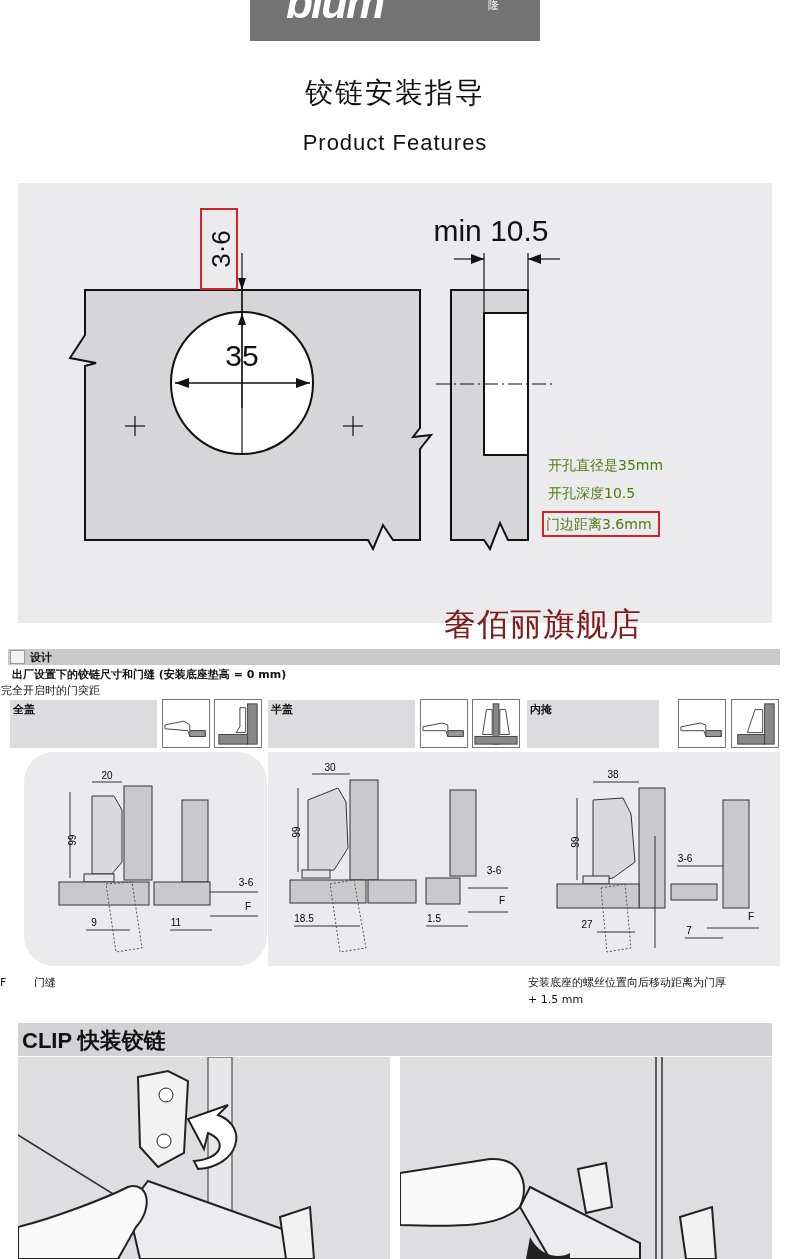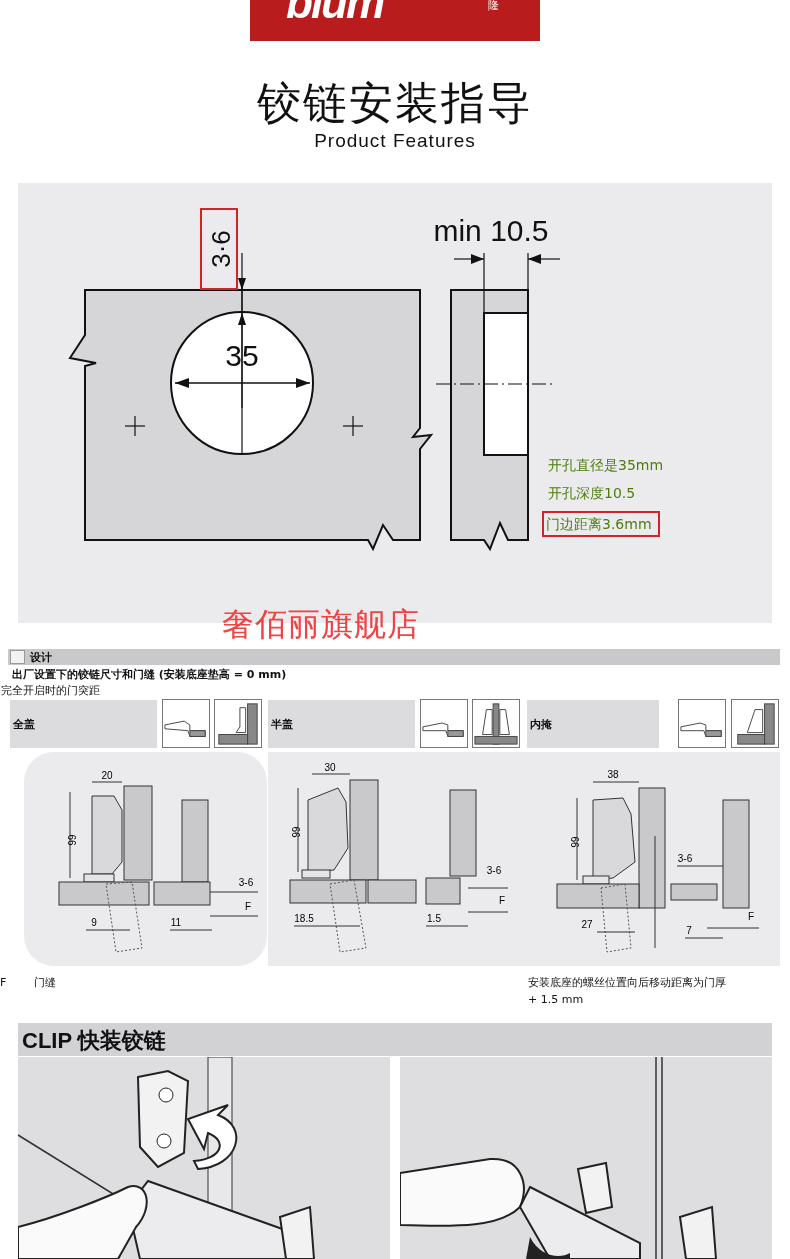--- a/index.html
+++ b/index.html
@@ -1,41 +1,41 @@
 <!DOCTYPE html>
 <html><head>
 <meta charset="utf-8">
 <style>
   * { box-sizing: border-box; margin: 0; padding: 0; }
   html, body { width: 790px; height: 1259px; overflow: hidden; background: #ffffff; }
   body { font-family: "DejaVu Sans", "Liberation Sans", sans-serif; color: #111; position: relative; }
 
-  .banner { position: absolute; left: 250px; top: 0; width: 290px; height: 41px; background: #b91c1c; overflow: hidden; }
+  .banner { position: absolute; left: 250px; top: 0; width: 290px; height: 41px; background: #737373; overflow: hidden; }
   .banner .logo { position: absolute; left: 36px; top: -22px; font-family: "Liberation Sans", sans-serif; font-weight: bold; font-style: italic; font-size: 44px; color: #ffffff; letter-spacing: -2px; }
   .banner .logo-cn { position: absolute; left: 238px; top: -2px; font-size: 11px; color: #fff; }
 
-  .title-cn { position: absolute; left: 0; top: 74px; width: 790px; text-align: center; font-size: 44px; letter-spacing: 2px; color: #111; }
-  .title-en { position: absolute; left: 0; top: 130px; width: 790px; text-align: center; font-family: "Liberation Sans", sans-serif; font-size: 19px; letter-spacing: 1px; color: #111; }
+  .title-cn { position: absolute; left: 0; top: 74px; width: 790px; text-align: center; font-size: 28px; letter-spacing: 2px; color: #111; }
+  .title-en { position: absolute; left: 0; top: 130px; width: 790px; text-align: center; font-family: "Liberation Sans", sans-serif; font-size: 22px; letter-spacing: 1px; color: #111; }
 
   .panel1 { position: absolute; left: 18px; top: 183px; width: 754px; height: 440px; background: #ebebed; }
   .panel1 svg { position: absolute; left: 0; top: 0; }
   .notes { position: absolute; left: 548px; top: 455px; font-size: 14px; color: #4d7c0f; }
   .notes div { height: 28px; line-height: 20px; white-space: nowrap; }
   .notes .boxed { border: 2px solid #d2232a; padding: 0 6px 9px 2px; display: inline-block; margin-left: -6px; line-height: 22px; height: 26px; }
 
-  .watermark { position: absolute; left: 0; top: 603px; width: 642px; text-align: center; font-size: 32px; color: #ef4444; letter-spacing: 1px; font-weight: 300; }
+  .watermark { position: absolute; left: 0; top: 603px; width: 642px; text-align: right; font-size: 32px; color: #7f1d1d; letter-spacing: 1px; font-weight: 300; }
 
   .sec-bar { position: absolute; left: 8px; top: 649px; width: 772px; height: 16px; background: #c9c9cb; }
   .sec-icon { position: absolute; left: 10px; top: 650px; width: 15px; height: 14px; background: #f2f2f2; border: 1px solid #999; }
   .sec-title { position: absolute; left: 30px; top: 650px; font-size: 11px; font-weight: bold; }
   .sub1 { position: absolute; left: 12px; top: 667px; font-size: 11px; font-weight: bold; }
   .sub2 { position: absolute; left: 1px; top: 683px; font-size: 11px; }
 
   .col-head { position: absolute; top: 700px; height: 48px; background: #dcdcde; }
-  .col-head .lbl { position: absolute; left: 3px; top: 2px; font-size: 11px; font-weight: bold; margin-top: 15px; }
+  .col-head .lbl { position: absolute; left: 3px; top: 2px; font-size: 11px; font-weight: bold; }
   .thumb { position: absolute; top: 699px; width: 48px; height: 49px; background: #fff; border: 1px solid #777; }
   .thumb svg { width: 100%; height: 100%; }
 
   .diag { position: absolute; top: 752px; height: 214px; background: #ebebed; }
   .diag svg { position: absolute; left: 0; top: 0; }
 
   .legend-f { position: absolute; left: 0; top: 975px; font-size: 11px; }
   .legend-f .k { display: inline-block; width: 34px; }
   .note-inset { position: absolute; left: 528px; top: 974px; font-size: 11px; line-height: 17px; }
 

